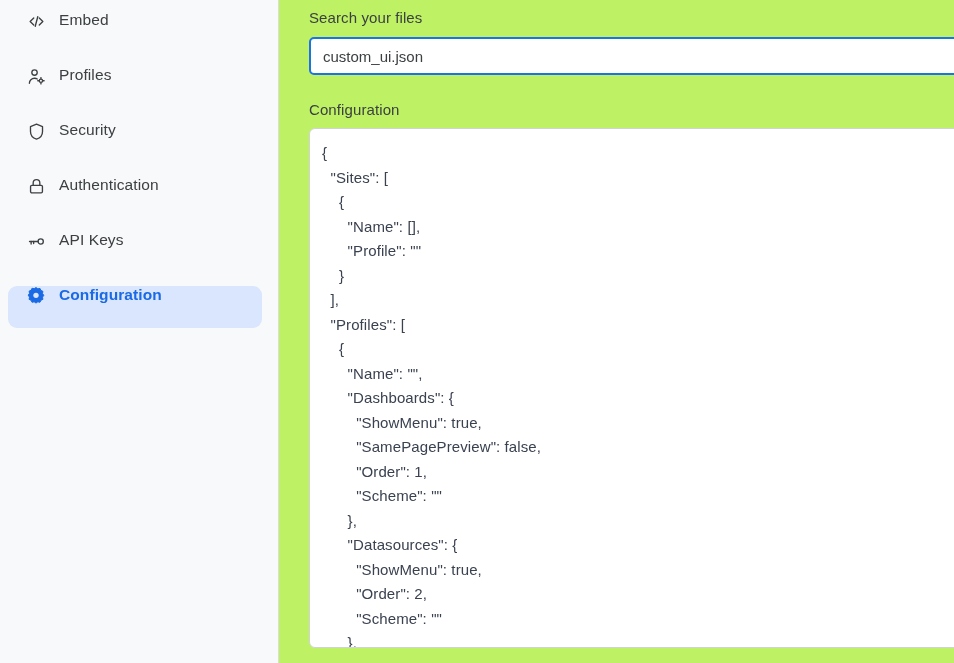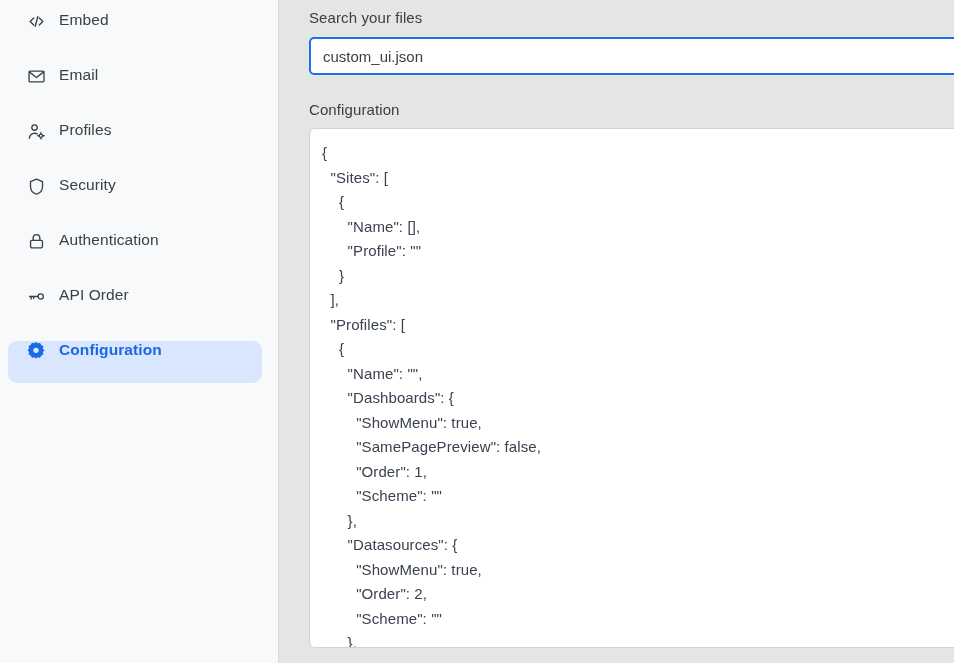--- a/index.html
+++ b/index.html
@@ -71,21 +71,21 @@
 
   .nav-item.active .nav-label {
     color: #1a6ae5;
     font-weight: bold;
   }
 
   
   .content {
     flex: 1 1 auto;
     height: 663px;
-    background: #e5e5e5;
+    background: #bef264;
     padding-left: 30px;
     padding-top: 9px;
     box-sizing: border-box;
     overflow: hidden;
   }
 
   .field-label {
     font-size: 15px;
     color: #3c4043;
     letter-spacing: 0.1px;
@@ -146,29 +146,20 @@
       <span class="nav-icon">
         <svg width="19" height="19" viewBox="0 0 24 24" fill="none" stroke="#3c4043" stroke-width="1.7" stroke-linecap="round" stroke-linejoin="round">
           <polyline points="8.5,7.5 4,12 8.5,16.5"></polyline>
           <polyline points="15.5,7.5 20,12 15.5,16.5"></polyline>
           <line x1="13.6" y1="6" x2="10.4" y2="18"></line>
         </svg>
       </span>
       <span class="nav-label">Embed</span>
     </div>
 
-    <div class="nav-item">
-      <span class="nav-icon">
-        <svg width="19" height="19" viewBox="0 0 24 24" fill="none" stroke="#3c4043" stroke-width="1.7" stroke-linecap="round" stroke-linejoin="round">
-          <rect x="2.6" y="5.2" width="18.8" height="13.6" rx="1.4"></rect>
-          <polyline points="2.8,6.2 12,13.2 21.2,6.2"></polyline>
-        </svg>
-      </span>
-      <span class="nav-label">Email</span>
-    </div>
 
     <div class="nav-item">
       <span class="nav-icon">
         <svg width="19" height="19" viewBox="0 0 24 24" fill="none" stroke="#3c4043" stroke-width="1.7" stroke-linecap="round" stroke-linejoin="round">
           <circle cx="9.5" cy="7" r="3.4"></circle>
           <path d="M3 20.5c0-3.7 2.9-6.3 6.5-6.3 1.3 0 2.5.3 3.5.9"></path>
           <circle cx="17.6" cy="17.4" r="2.1"></circle>
           <line x1="17.6" y1="13.4" x2="17.6" y2="14.5"></line>
           <line x1="17.6" y1="20.3" x2="17.6" y2="21.4"></line>
           <line x1="13.6" y1="17.4" x2="14.7" y2="17.4"></line>
@@ -199,21 +190,21 @@
 
     <div class="nav-item">
       <span class="nav-icon">
         <svg width="19" height="19" viewBox="0 0 24 24" fill="none" stroke="#3c4043" stroke-width="1.7" stroke-linecap="round" stroke-linejoin="round">
           <circle cx="17.3" cy="12" r="3.3"></circle>
           <line x1="14" y1="12" x2="3.2" y2="12"></line>
           <line x1="5.2" y1="12" x2="5.2" y2="15.2"></line>
           <line x1="8.4" y1="12" x2="8.4" y2="14.6"></line>
         </svg>
       </span>
-      <span class="nav-label">API Order</span>
+      <span class="nav-label">API Keys</span>
     </div>
 
     <div class="nav-item active">
       <span class="nav-icon">
         <svg width="20" height="20" viewBox="0 0 24 24" fill="#1a6ae5" stroke="#1a6ae5" stroke-width="1.2" stroke-linejoin="round">
           <path d="M12 1.9l2.2 1.5 2.6-.5 1.1 2.4 2.4 1.1-.5 2.6 1.5 2.2-1.5 2.2.5 2.6-2.4 1.1-1.1 2.4-2.6-.5L12 20.5l-2.2-1.5-2.6.5-1.1-2.4-2.4-1.1.5-2.6L2.7 11l1.5-2.2-.5-2.6 2.4-1.1 1.1-2.4 2.6.5z"></path>
           <circle cx="12" cy="11.2" r="3.2" fill="#d9e6fd" stroke="none"></circle>
         </svg>
       </span>
       <span class="nav-label">Configuration</span>

